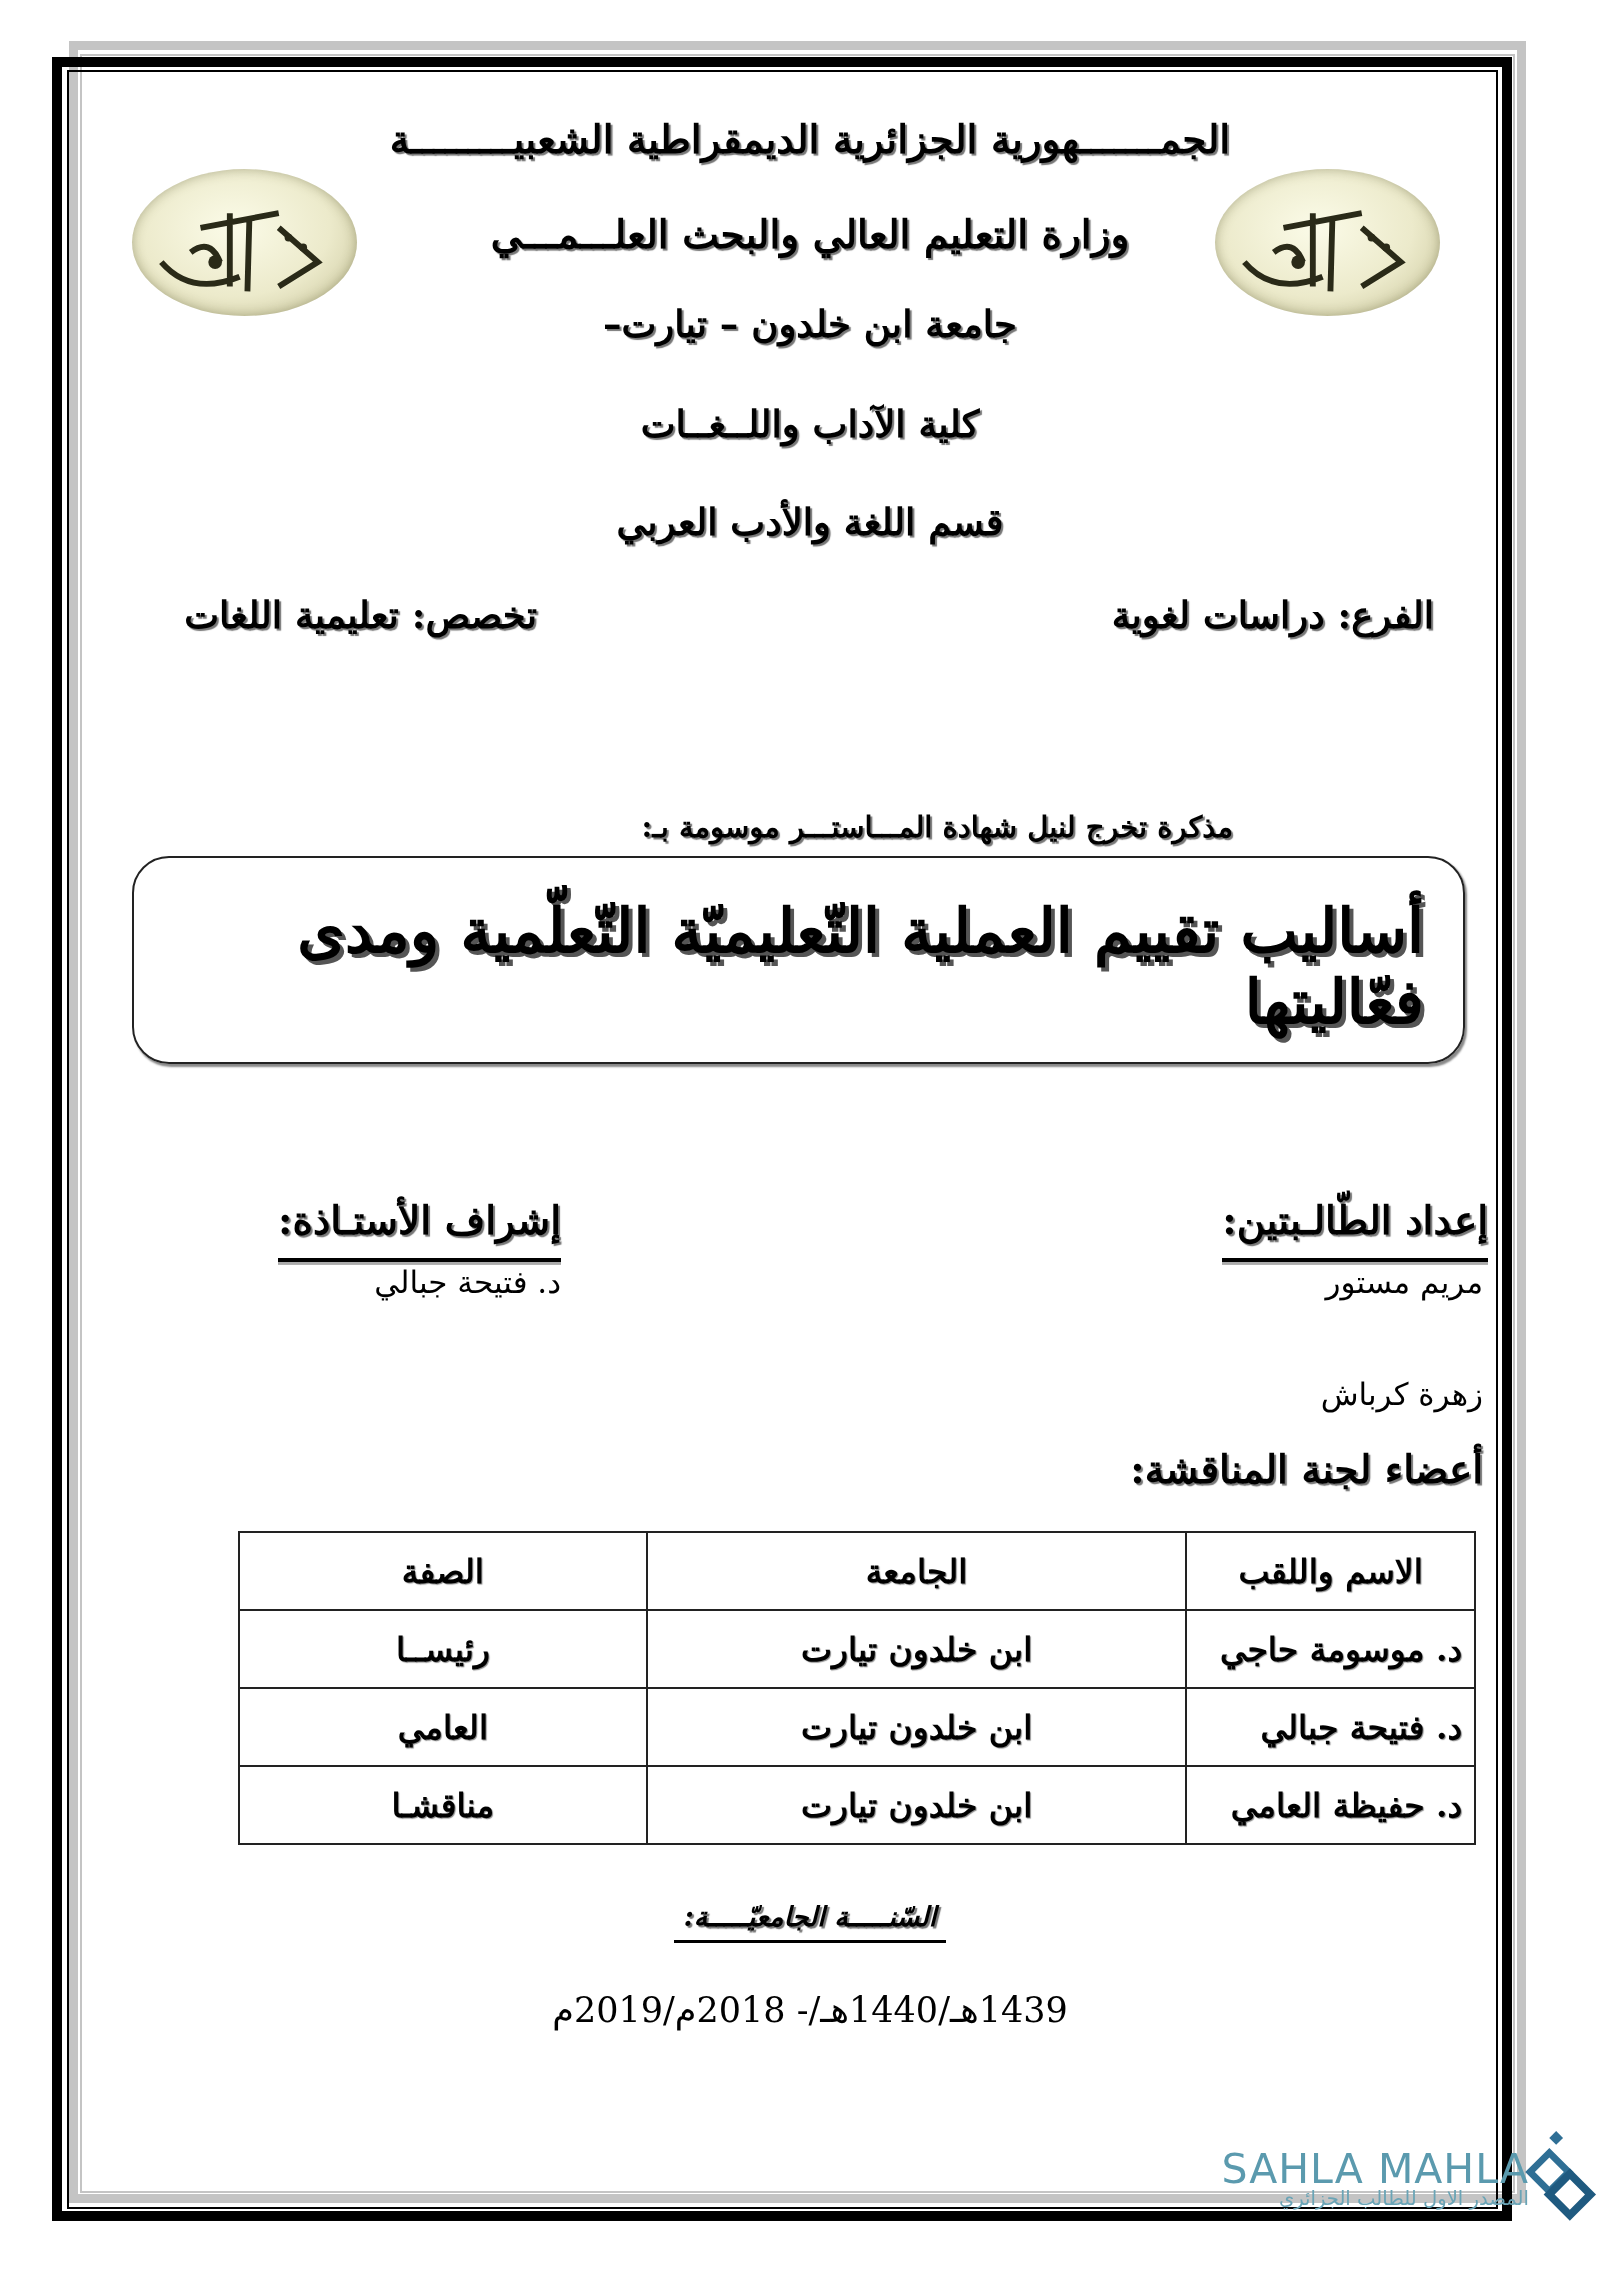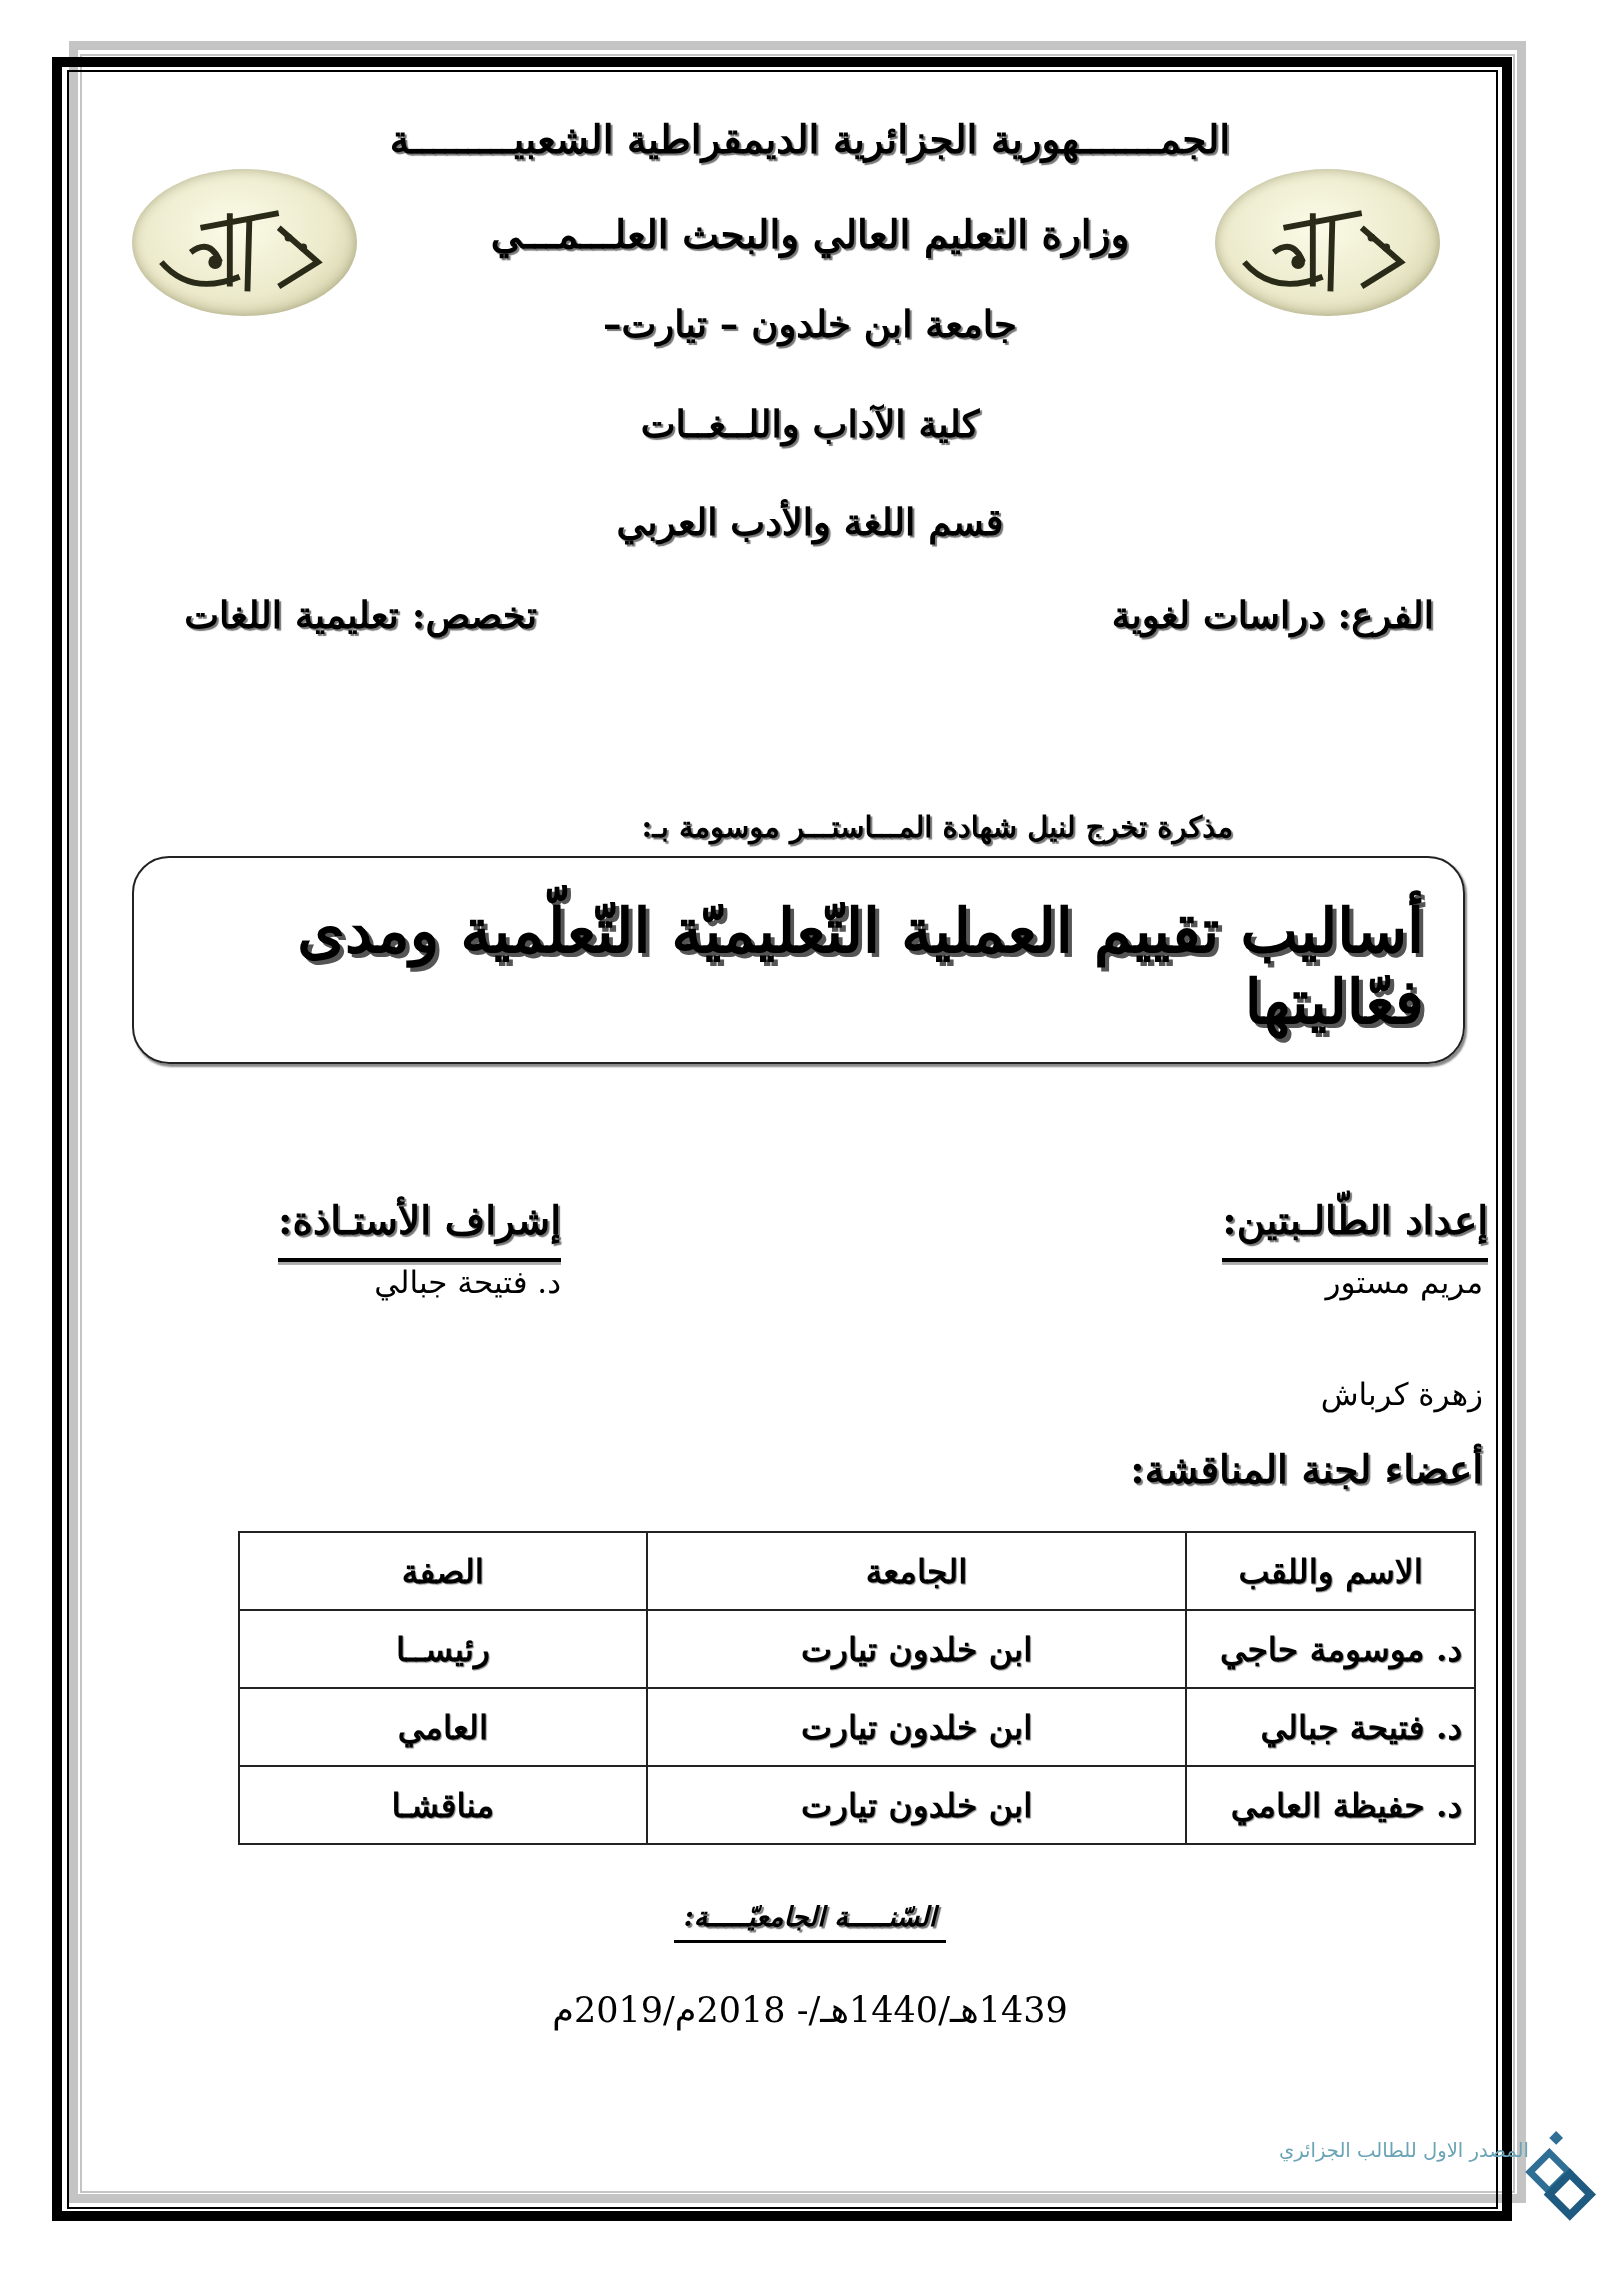--- a/index.html
+++ b/index.html
@@ -123,20 +123,21 @@
   </tr>
 </tbody>
   </table>
 
 <div class="abs center" style="top:1901px;">
   <span class="bold" style="font-size:27px; font-style:italic; border-bottom:3.9px solid #000; padding:0 9.8px 7.8px;">السّنـــــة الجامعيّـــــة:</span>
 </div>
 <div class="abs center" style="top:1990px; font-size:35px;">1439هـ/1440هـ/- 2018م/2019م</div>
 
 <div class="watermark">
+  <div class="wm-en">SAHLA MAHLA</div>
   <div class="wm-ar">المصدر الاول للطالب الجزائري</div>
 </div>
 <svg class="abs" style="left:1524px; top:2129px;" width="78" height="93" viewBox="0 0 80 95">
   <rect x="12" y="30" width="28" height="28" transform="rotate(45 26 44)" fill="none" stroke="#2f6f95" stroke-width="7"></rect>
   <rect x="32" y="52" width="30" height="30" transform="rotate(45 47 67)" fill="none" stroke="#1f5a80" stroke-width="8"></rect>
   <rect x="28" y="4" width="10" height="10" transform="rotate(45 33 9)" fill="#2f6f95"></rect>
 </svg>
 
 
 </body></html>

